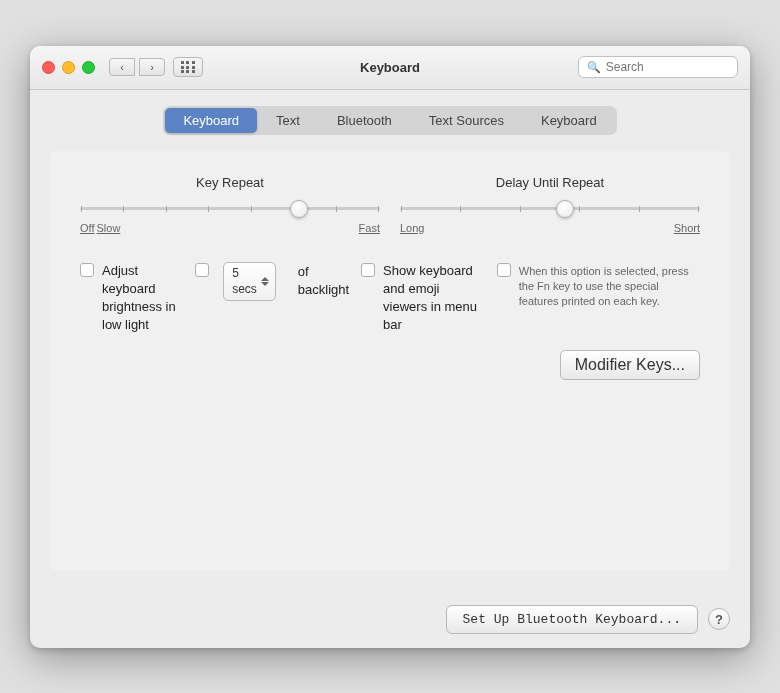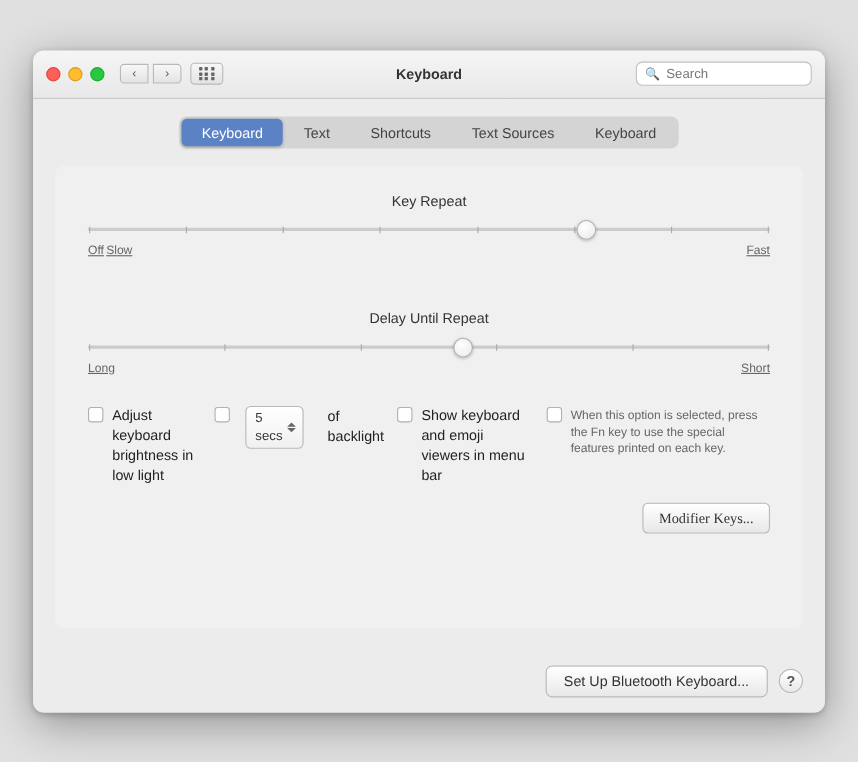--- a/index.html
+++ b/index.html
@@ -173,23 +173,22 @@
       background: #f0f0f0;
       border-radius: 8px;
       padding: 24px 30px;
       min-height: 420px;
       position: relative;
     }
 
     .sliders-row {
       display: flex;
       justify-content: space-between;
-      gap: 48px;
+      gap: 20px;
       margin-bottom: 28px;
-      flex-direction: column;
     }
 
     .slider-group {
       flex: 1;
     }
 
     .slider-label {
       font-size: 13px;
       color: #333;
       text-align: center;
@@ -302,42 +301,42 @@
       display: flex;
       justify-content: flex-end;
       margin-top: 16px;
     }
 
     .btn-modifier {
       padding: 5px 14px;
       background: linear-gradient(to bottom, #ffffff, #e8e8e8);
       border: 1px solid #b8b8b8;
       border-radius: 5px;
-      font-size: 13px;
+      font-size: 16px;
       color: #333;
       cursor: pointer;
-      font-family: Liberation Serif, serif;
     }
 
     .footer {
       display: flex;
       justify-content: flex-end;
       align-items: center;
       padding: 14px 20px;
       gap: 10px;
     }
 
     .btn-bluetooth {
       padding: 6px 16px;
       background: linear-gradient(to bottom, #ffffff, #e8e8e8);
       border: 1px solid #b8b8b8;
       border-radius: 6px;
       font-size: 13px;
       color: #333;
       cursor: pointer;
+      font-family: Liberation Mono, monospace;
     }
 
     .btn-help {
       width: 22px;
       height: 22px;
       background: linear-gradient(to bottom, #ffffff, #e8e8e8);
       border: 1px solid #b8b8b8;
       border-radius: 50%;
       display: flex;
       align-items: center;
@@ -386,21 +385,21 @@
       <input class="search-input" type="text" placeholder="Search" style="">
     </div>
   </div>
 
   <div class="content">
 
     <div class="tabs">
       <div class="tab-bar">
         <div class="tab active">Keyboard</div>
         <div class="tab">Text</div>
-        <div class="tab">Shortcuts</div>
+        <div class="tab">Bluetooth</div>
         <div class="tab">Text Sources</div>
         <div class="tab">Keyboard</div>
       </div>
     </div>
 
     <div class="main-panel">
 
       <div class="sliders-row">
 
         <div class="slider-group">

